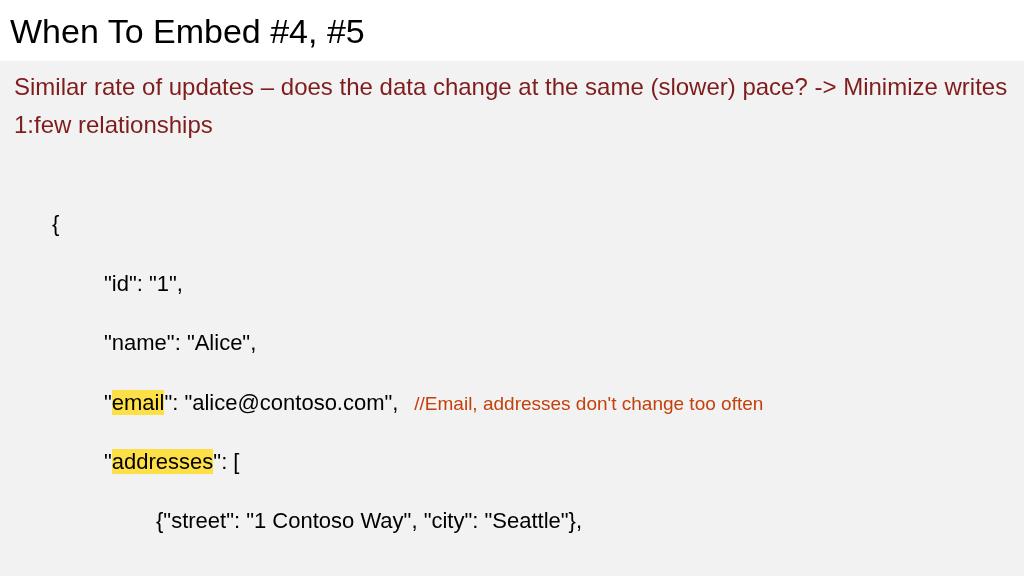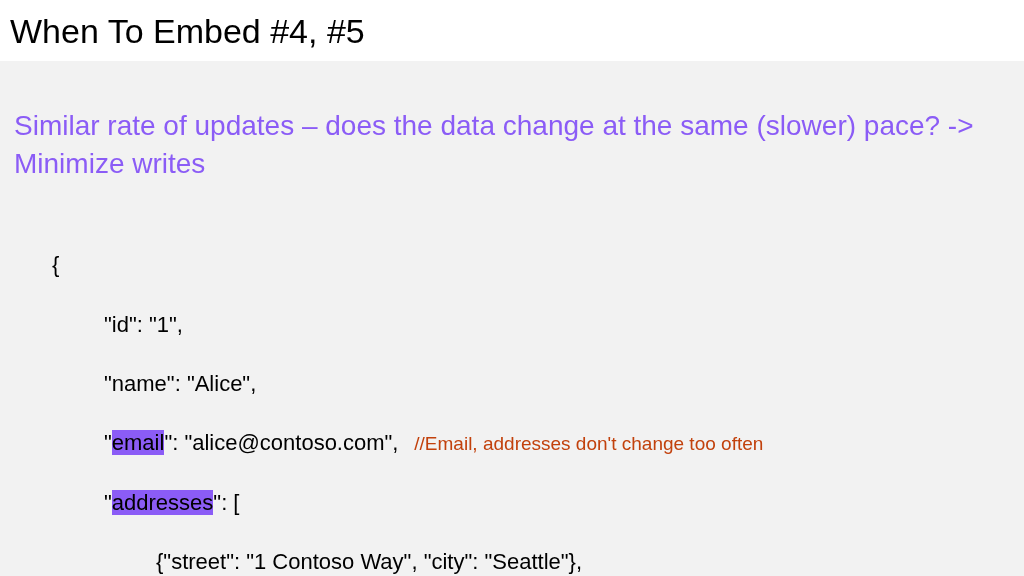--- a/index.html
+++ b/index.html
@@ -24,37 +24,36 @@
       font-weight: 400;
       color: #000;
       background: #fff;
     }
     .body-area {
       background: #f2f2f2;
       padding: 10px 14px 28px 14px;
       min-height: 508px;
     }
     .point {
-      font-size: 28px;
-      color: #8b5cf6;
+      font-size: 24px;
+      color: #7f1d1d;
       line-height: 1.35;
       margin-bottom: 6px;
-      margin-top: 36px;
     }
     .code-block {
       font-size: 22px;
       color: #000;
       line-height: 1.35;
       margin-top: 38px;
       margin-left: 38px;
       font-family: Arial, Helvetica, sans-serif;
       white-space: pre;
     }
     .hl {
-      background-color: #8b5cf6;
+      background-color: #fde047;
     }
     .comment {
       font-size: 19px;
       color: #c2410c;
     }
     .code-line {
       display: block;
     }
     .indent1 { padding-left: 52px; }
     .indent2 { padding-left: 104px; }
@@ -62,20 +61,21 @@
 </head>
 <body>
 
 <div class="slide">
 
   <div class="title">When To Embed #4, #5</div>
 
   <div class="body-area">
 
     <div class="point">Similar rate of updates – does the data change at the same (slower) pace? -&gt; Minimize writes</div>
+    <div class="point">1:few relationships</div>
 
     <div class="code-block">
 <span class="code-line">{</span>
 <span class="code-line indent1">"id": "1",</span>
 <span class="code-line indent1">"name": "Alice",</span>
 <span class="code-line indent1"><span>"</span><span class="hl">email</span><span>": "alice@contoso.com",</span><span class="comment">   //Email, addresses don't change too often</span></span>
 <span class="code-line indent1"><span>"</span><span class="hl">addresses</span><span>": [</span></span>
 <span class="code-line indent2">{"street": "1 Contoso Way", "city": "Seattle"},</span>
 
 

